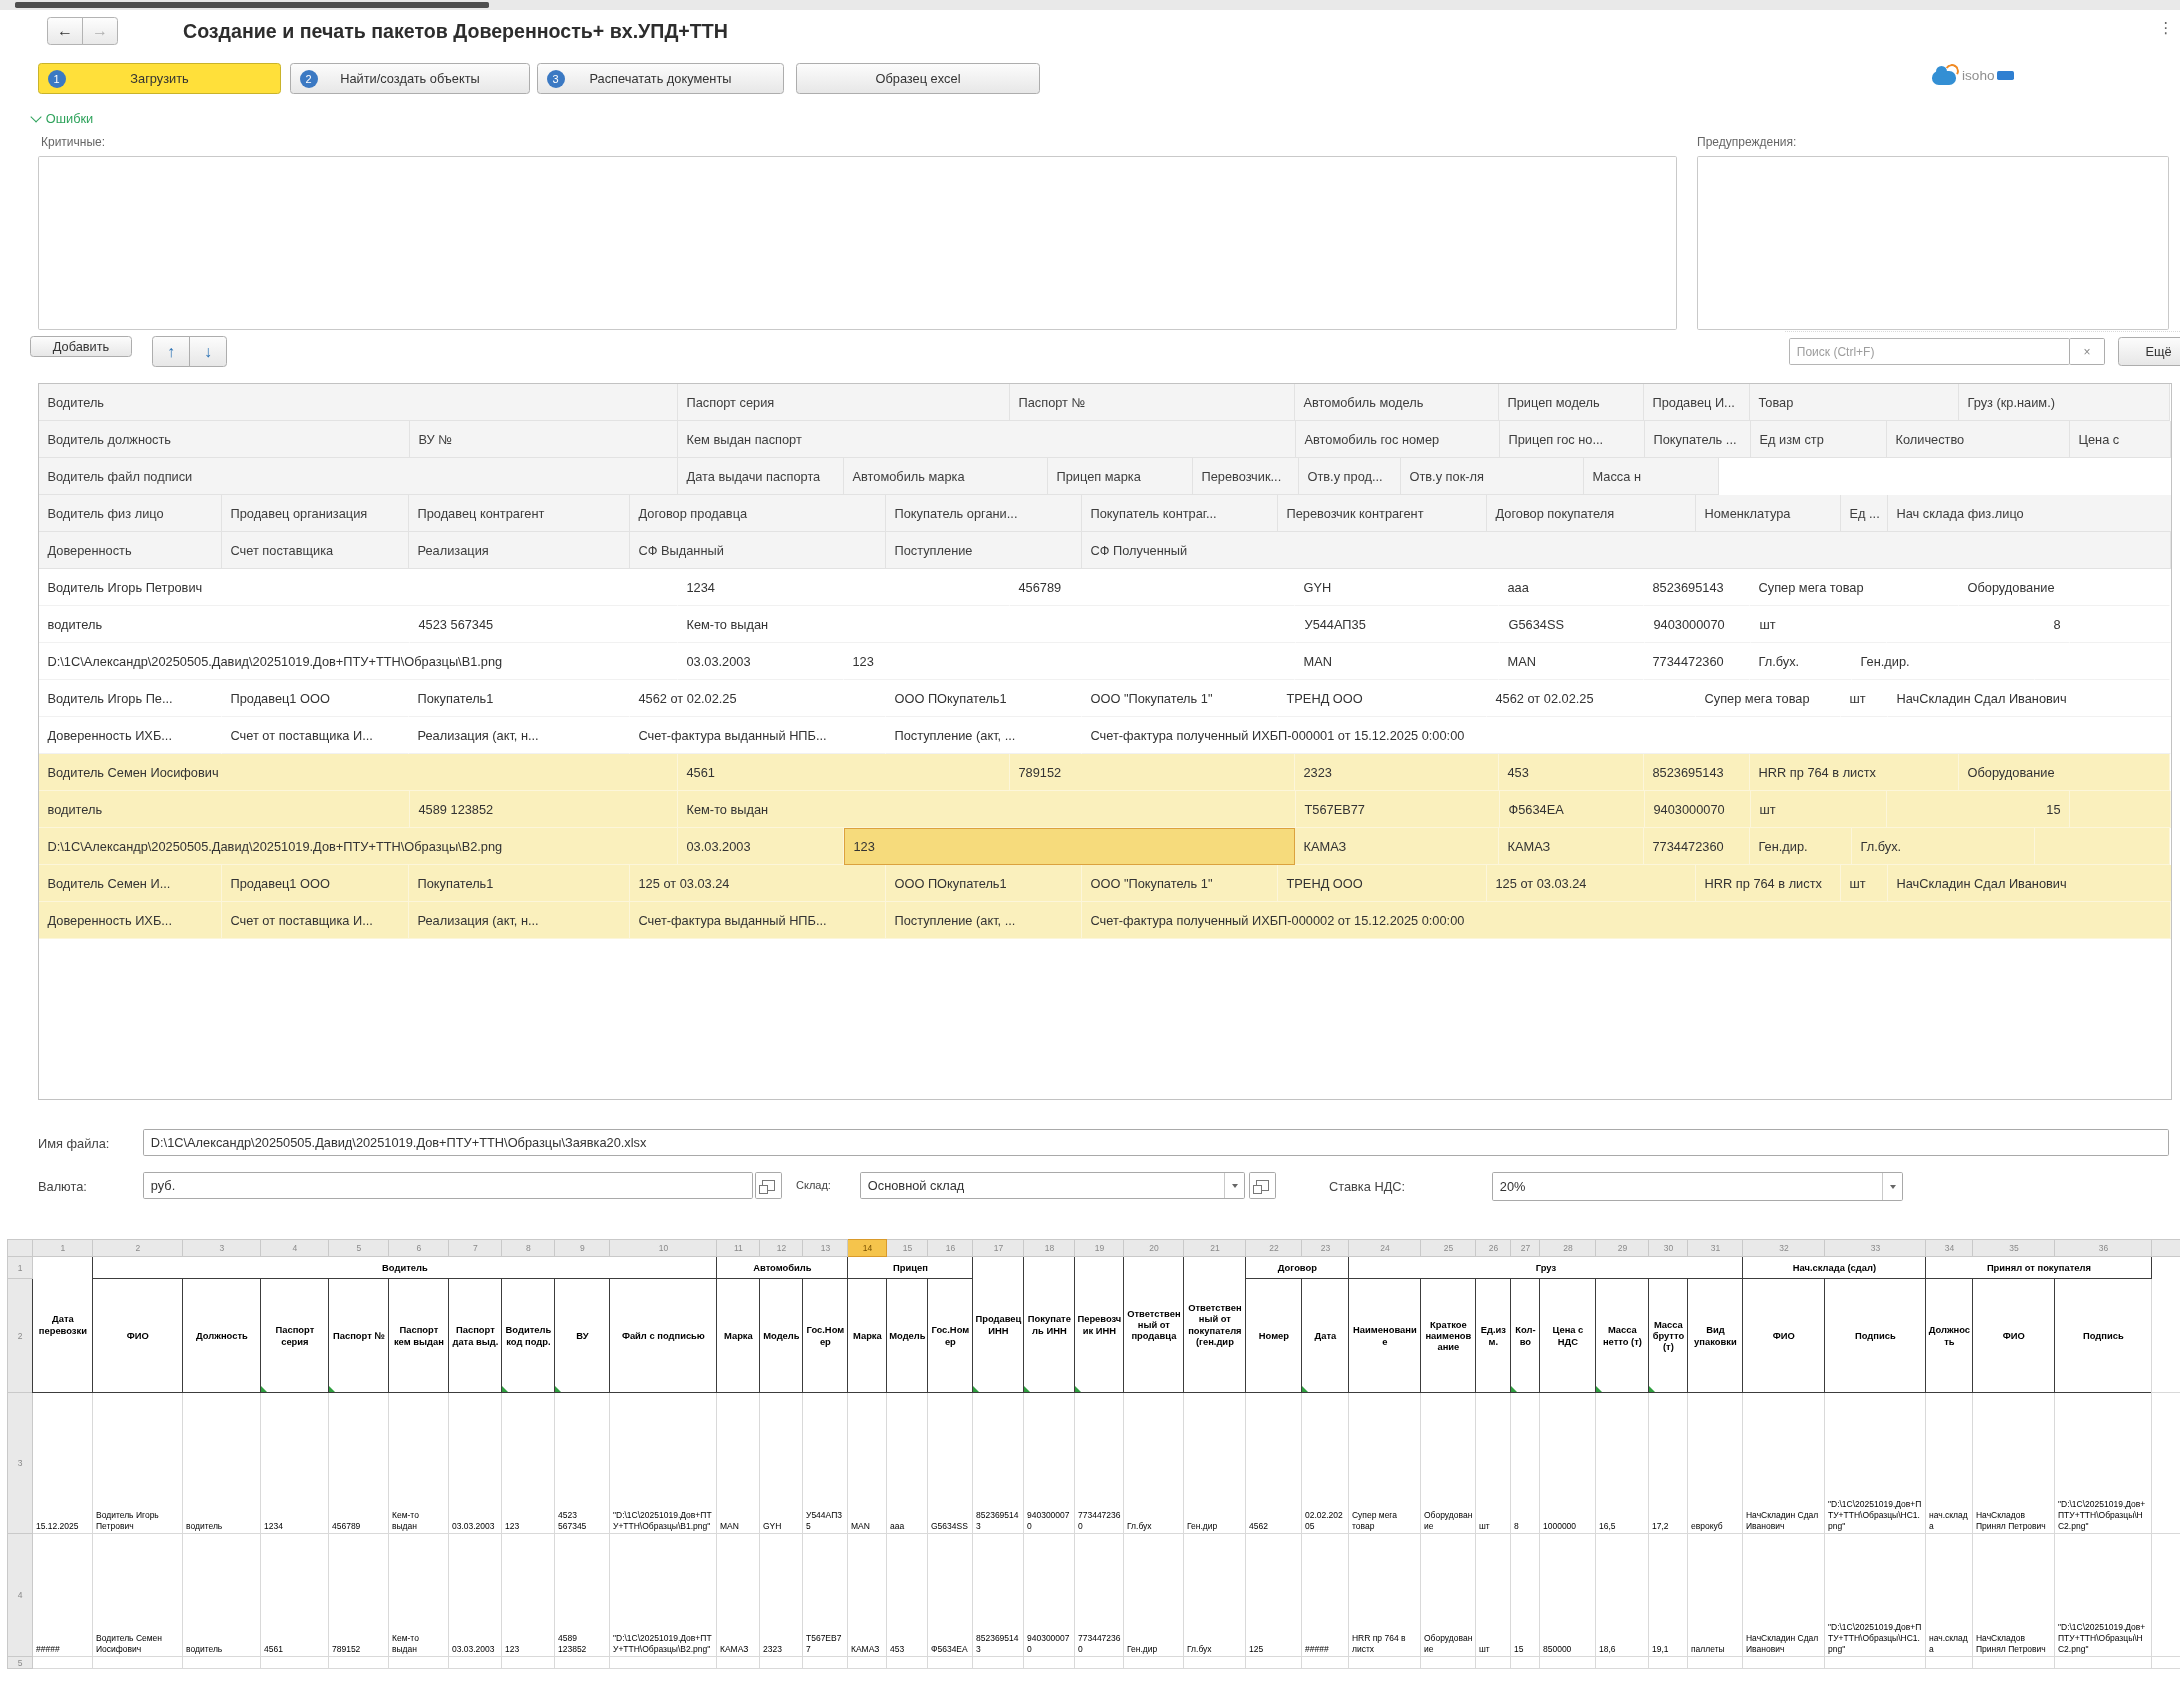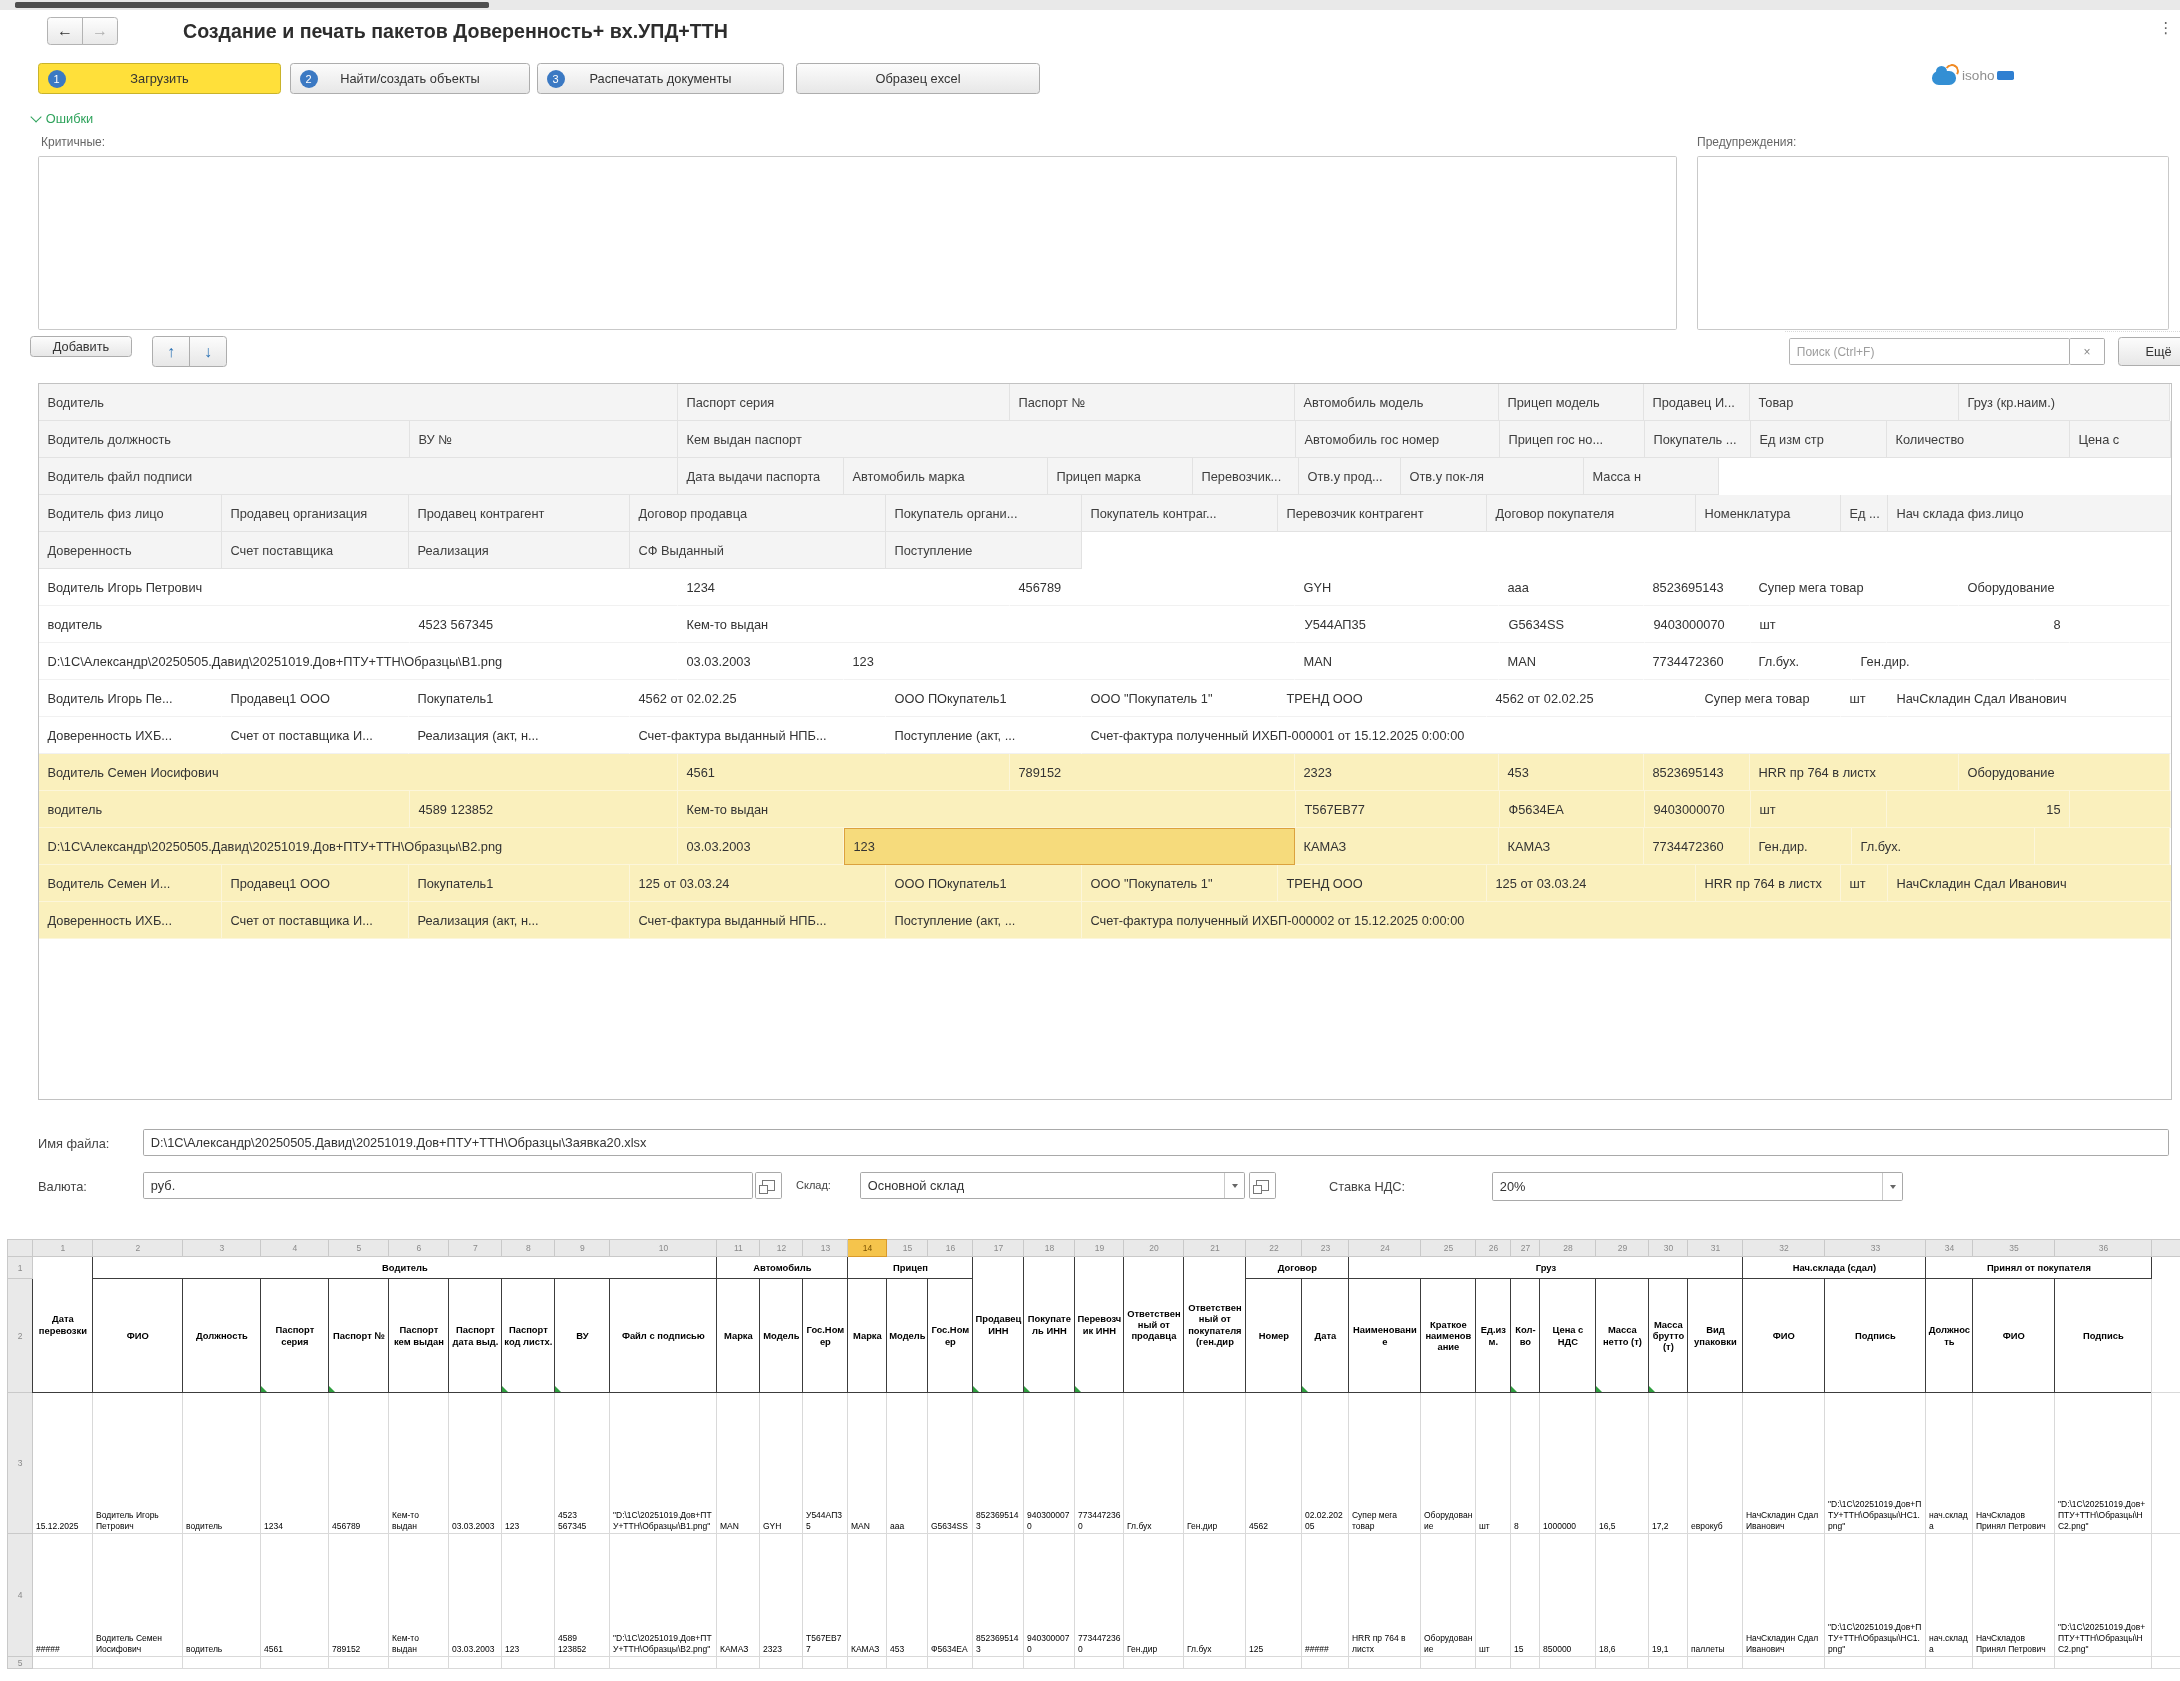--- a/index.html
+++ b/index.html
@@ -209,20 +209,21 @@
       <div class="g-cell g-h" style="width: 145px;">Номенклатура</div>
       <div class="g-cell g-h" style="width: 47px;">Ед ...</div>
       <div class="g-cell g-h" style="width: 284px;">Нач склада физ.лицо</div>
     </div>
     <div class="g-row g-hrow">
       <div class="g-cell g-h" style="width: 183px;">Доверенность</div>
       <div class="g-cell g-h" style="width: 187px;">Счет поставщика</div>
       <div class="g-cell g-h" style="width: 221px;">Реализация</div>
       <div class="g-cell g-h" style="width: 256px;">СФ Выданный</div>
       <div class="g-cell g-h" style="width: 196px;">Поступление</div>
+      <div class="g-cell g-h" style="width: 1089px;">СФ Полученный</div>
     </div>
     <div class="g-row g-drow">
       <div class="g-cell g-d" style="width: 639px;">Водитель Игорь Петрович</div>
       <div class="g-cell g-d" style="width: 332px;">1234</div>
       <div class="g-cell g-d" style="width: 285px;">456789</div>
       <div class="g-cell g-d" style="width: 204px;">GYH</div>
       <div class="g-cell g-d" style="width: 145px;">aaa</div>
       <div class="g-cell g-d" style="width: 106px;">8523695143</div>
       <div class="g-cell g-d" style="width: 209px;">Супер мега товар</div>
       <div class="g-cell g-d" style="width: 211px;">Оборудование</div>
@@ -453,21 +454,21 @@
         <td class="xtrail" rowspan="2"></td>
       </tr>
       <tr class="xg2">
         <td class="xrn">2</td>
         <td class="xh">ФИО</td>
         <td class="xh">Должность</td>
         <td class="xh mark">Паспорт серия</td>
         <td class="xh mark">Паспорт №</td>
         <td class="xh">Паспорт кем выдан</td>
         <td class="xh">Паспорт дата выд.</td>
-        <td class="xh mark">Паспорт код листх.</td>
+        <td class="xh mark">Водитель код подр.</td>
         <td class="xh mark">ВУ</td>
         <td class="xh">Файл с подписью</td>
         <td class="xh">Марка</td>
         <td class="xh">Модель</td>
         <td class="xh">Гос.Номер</td>
         <td class="xh">Марка</td>
         <td class="xh">Модель</td>
         <td class="xh">Гос.Номер</td>
         <td class="xh">Номер</td>
         <td class="xh mark">Дата</td>

